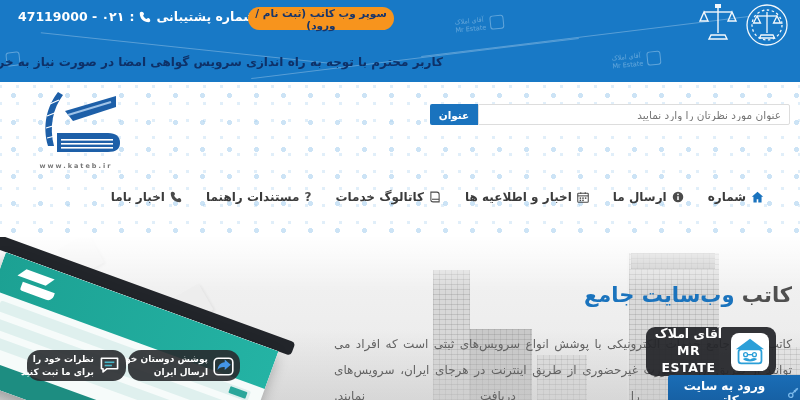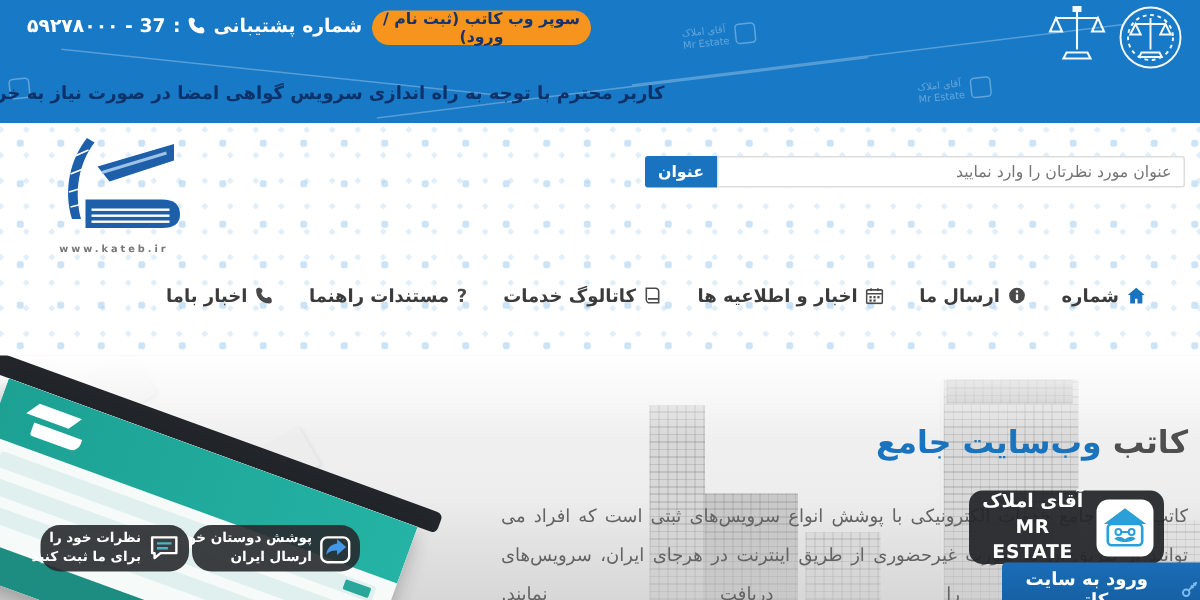--- a/index.html
+++ b/index.html
@@ -106,21 +106,21 @@
     </div>
 
     <div class="phone-block">
       <span>شماره پشتیبانی</span>
       <span style="display:flex;">
         <svg viewBox="0 0 16 16" width="12" height="12">
             <path d="M3 1c3 0 4 2 3.5 3.5L5.5 6c.5 2 2.5 4 4.5 4.5l1.5-1C13 9 15 10 15 13c0 1-1 2-2 2C6 15 1 10 1 3c0-1 1-2 2-2z" fill="#fff"></path>
           </svg>
       </span>
       <span>:</span>
-      <span dir="ltr">۵۹۲۷۸۰۰۰ - 37</span>
+      <span dir="ltr">47119000 - ۰۲۱</span>
     </div>
 
     <button class="register-btn">سوپر وب کاتب (ثبت نام / ورود)</button>
 
     <div class="emblems">
       <span style="cursor:pointer; opacity:.95;">
         <svg viewBox="0 0 40 42" width="40" height="42" fill="none" stroke="#fff" stroke-width="1.4">
           <rect x="17" y="2" width="6" height="4" fill="#fff" stroke="none"></rect>
           <line x1="20" y1="6" x2="20" y2="31"></line>
           <line x1="6" y1="10" x2="34" y2="10"></line>

